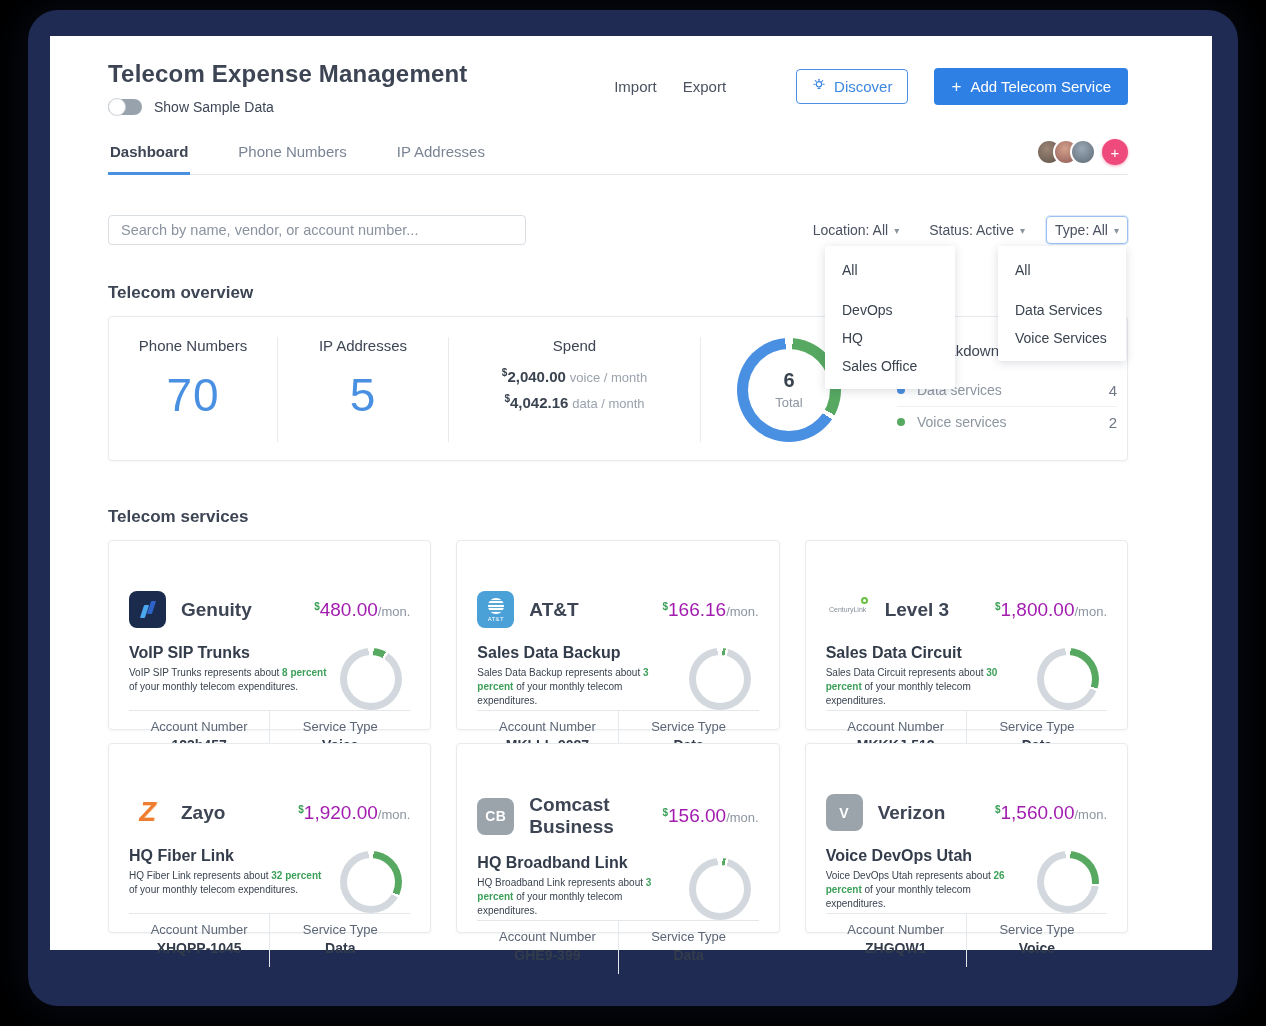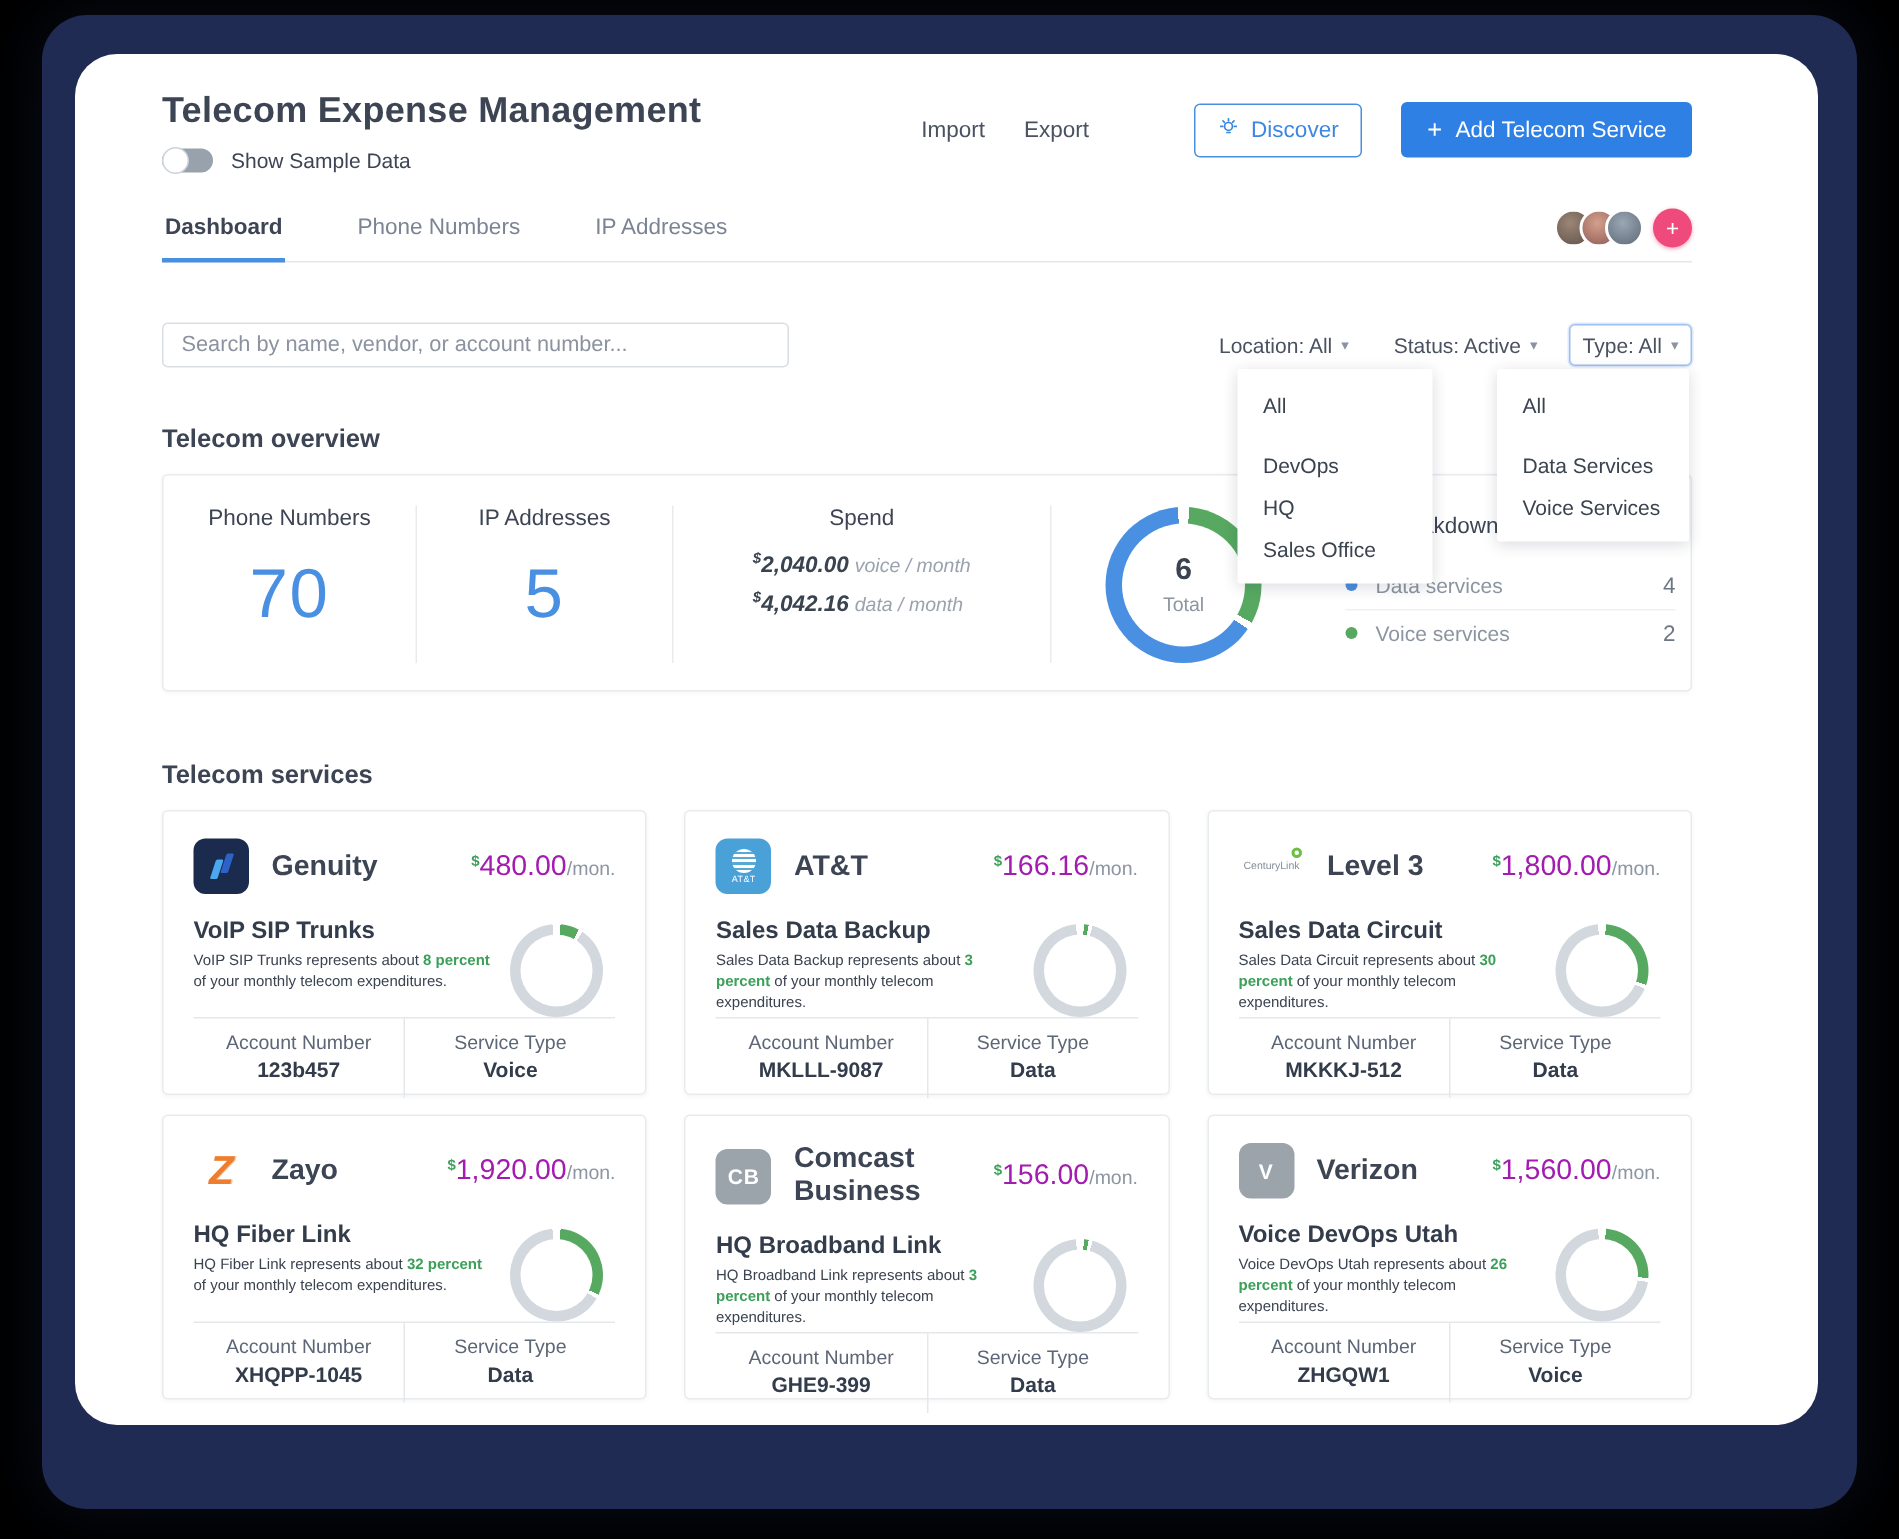--- a/index.html
+++ b/index.html
@@ -1,21 +1,21 @@
 <!DOCTYPE html>
 <html><head>
 <meta charset="utf-8">
 <style>
   * { margin:0; padding:0; box-sizing:border-box; }
   html,body { width:1266px; height:1026px; }
   body { background:#000; font-family:"Liberation Sans","DejaVu Sans",sans-serif; position:relative; overflow:hidden; }
 
   .device { position:absolute; left:28px; top:10px; width:1210px; height:996px;
             background:#1f2b52; border-radius:30px; box-shadow:0 0 40px rgba(10,15,30,.9); }
-  .panel  { position:absolute; left:22px; top:26px; width:1162px; height:914px; background:#fff;border-radius:28px; }
+  .panel  { position:absolute; left:22px; top:26px; width:1162px; height:914px; background:#fff; }
 
   .content { width:1020px; margin-left:58px; padding-top:24px; position:relative; }
 
   
   .header-row { display:flex; align-items:flex-start; }
   .page-title { font-size:24px; font-weight:700; color:#3d4554; letter-spacing:.2px; }
   .toggle-row { display:flex; align-items:center; margin-top:11px; }
   .toggle { width:34px; height:16px; border-radius:9px; background:#98a2ac; position:relative; cursor:pointer; }
   .toggle .knob { position:absolute; left:0; top:-1px; width:18px; height:18px; border-radius:50%;
                   background:#fff; border:1px solid #cdd3d9; }
@@ -67,21 +67,21 @@
 
   
   .card { background:#fff; border:1px solid #e8ebee; border-radius:4px; box-shadow:0 1px 3px rgba(40,50,70,.05); }
   .overview-card { margin-top:13px; height:145px; display:flex; padding:20px 0 18px; }
   .ov-col { text-align:center; }
   .ov-col .ov-label { font-size:15px; color:#3d4554; }
   .ov-col .ov-big { font-size:46px; font-weight:300; color:#4a90e2; margin-top:14px; letter-spacing:1px; }
   .ov-col.c1 { width:169px; border-right:1px solid #e8ebee; }
   .ov-col.c2 { width:171px; border-right:1px solid #e8ebee; }
   .ov-col.c3 { width:252px; border-right:1px solid #e8ebee; }
-  .spend-rows { display:inline-block; text-align:left; margin-top:13px;font-style:italic; }
+  .spend-rows { display:inline-block; text-align:center; margin-top:13px; }
   .spend-row { margin-bottom:7px; white-space:nowrap; }
   .spend-cur { font-size:10px; color:#3a4350; vertical-align:6px; font-weight:700; }
   .spend-val { font-size:15px; font-weight:700; color:#3a4350; }
   .spend-unit { font-size:13px; color:#9aa2ad; margin-left:4px; }
 
   .ov-col.c4 { flex:1; display:flex; align-items:center; justify-content:flex-start; padding-left:36px; text-align:left; }
   .donut { width:104px; height:104px; border-radius:50%; position:relative; flex:0 0 auto; }
   .donut .hole { position:absolute; left:11px; top:11px; width:82px; height:82px; border-radius:50%;
                  background:#fff; display:flex; flex-direction:column; align-items:center; justify-content:center; }
   .donut-total { font-size:20px; font-weight:700; color:#3a4350; }
@@ -91,21 +91,21 @@
   .breakdown-title { font-size:15px; color:#3d4554; margin-bottom:16px; margin-left:27px; }
   .legend-row { display:flex; align-items:center; padding:7px 0; }
   .legend-row + .legend-row { border-top:1px solid #eef1f3; }
   .legend-dot { width:8px; height:8px; border-radius:50%; margin-right:12px; flex:0 0 auto; }
   .legend-label { font-size:14px; color:#8c95a1; }
   .legend-value { margin-left:auto; font-size:15px; color:#6d7684; }
 
   
   .services-grid { margin-top:13px; display:grid; grid-template-columns:repeat(3,1fr); column-gap:25px; row-gap:13px; }
   .svc-card { height:190px; display:flex; flex-direction:column; padding:18px 20px 0; cursor:pointer; }
-  .svc-head { display:flex; align-items:center; }
+  .svc-head { display:flex; align-items:center;margin-top:32px; }
   .logo-box { width:37px; height:37px; border-radius:8px; display:flex; flex-direction:column;
               align-items:center; justify-content:center; flex:0 0 auto; }
   .logo-genuity { background:#1b2b4d; flex-direction:row; gap:2px; }
   .gs { display:inline-block; width:5px; border-radius:1px; transform:skewX(-18deg); }
   .gs.s1 { height:13px; background:#4aa8f0; margin-top:4px; }
   .gs.s2 { height:13px; background:#2d62c9; margin-bottom:4px; }
   .logo-att { background:#4aa1d8; }
   .att-globe { width:16px; height:16px; border-radius:50%;
                background:repeating-linear-gradient(180deg,#ffffff 0 2px,#58a8d8 2px 3.5px); }
   .att-label { font-size:6px; color:#fff; margin-top:2px; letter-spacing:.3px; }

